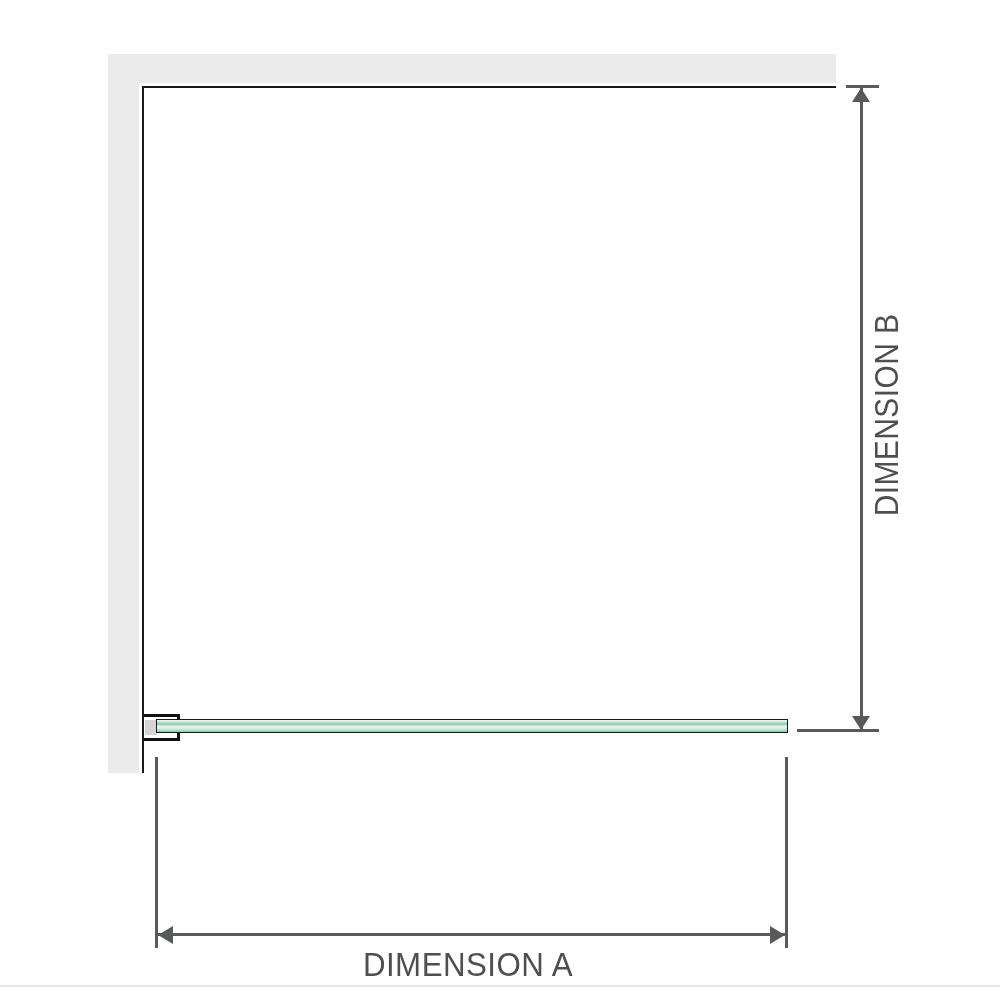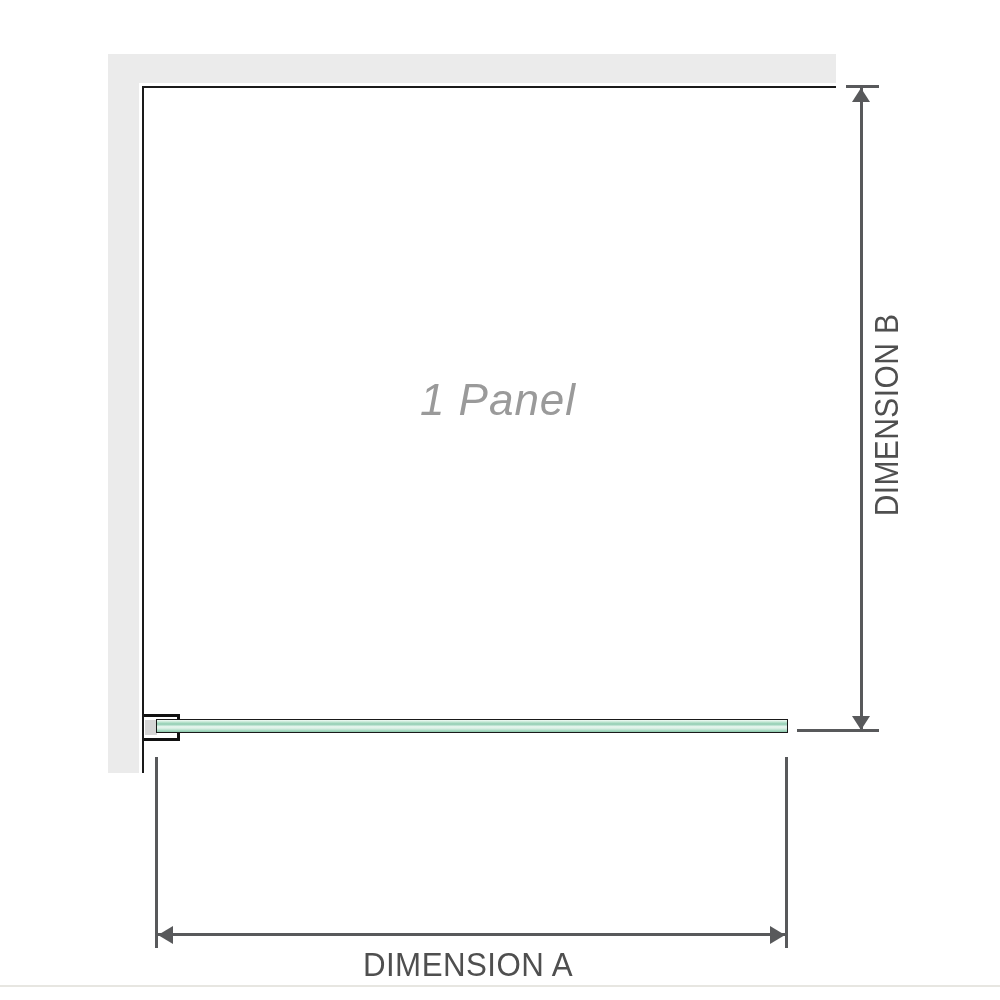--- a/index.html
+++ b/index.html
@@ -131,21 +131,20 @@
 <body>
 
 <div id="canvas">
 
   <div class="abs wall wall-top"></div>
   <div class="abs wall wall-left"></div>
 
   <div class="abs edge edge-top"></div>
   <div class="abs edge edge-left"></div>
 
-  <div class="abs panel-label">1 Panel</div>
 
   <div class="abs bracket"></div>
   <div class="abs bracket-slot"></div>
 
   <div class="abs glass"></div>
 
   <div class="abs dim dimb-tick-top"></div>
   <div class="abs dim dimb-tick-bottom"></div>
   <div class="abs dim dimb-line"></div>
   <div class="abs tri tri-up"></div>

